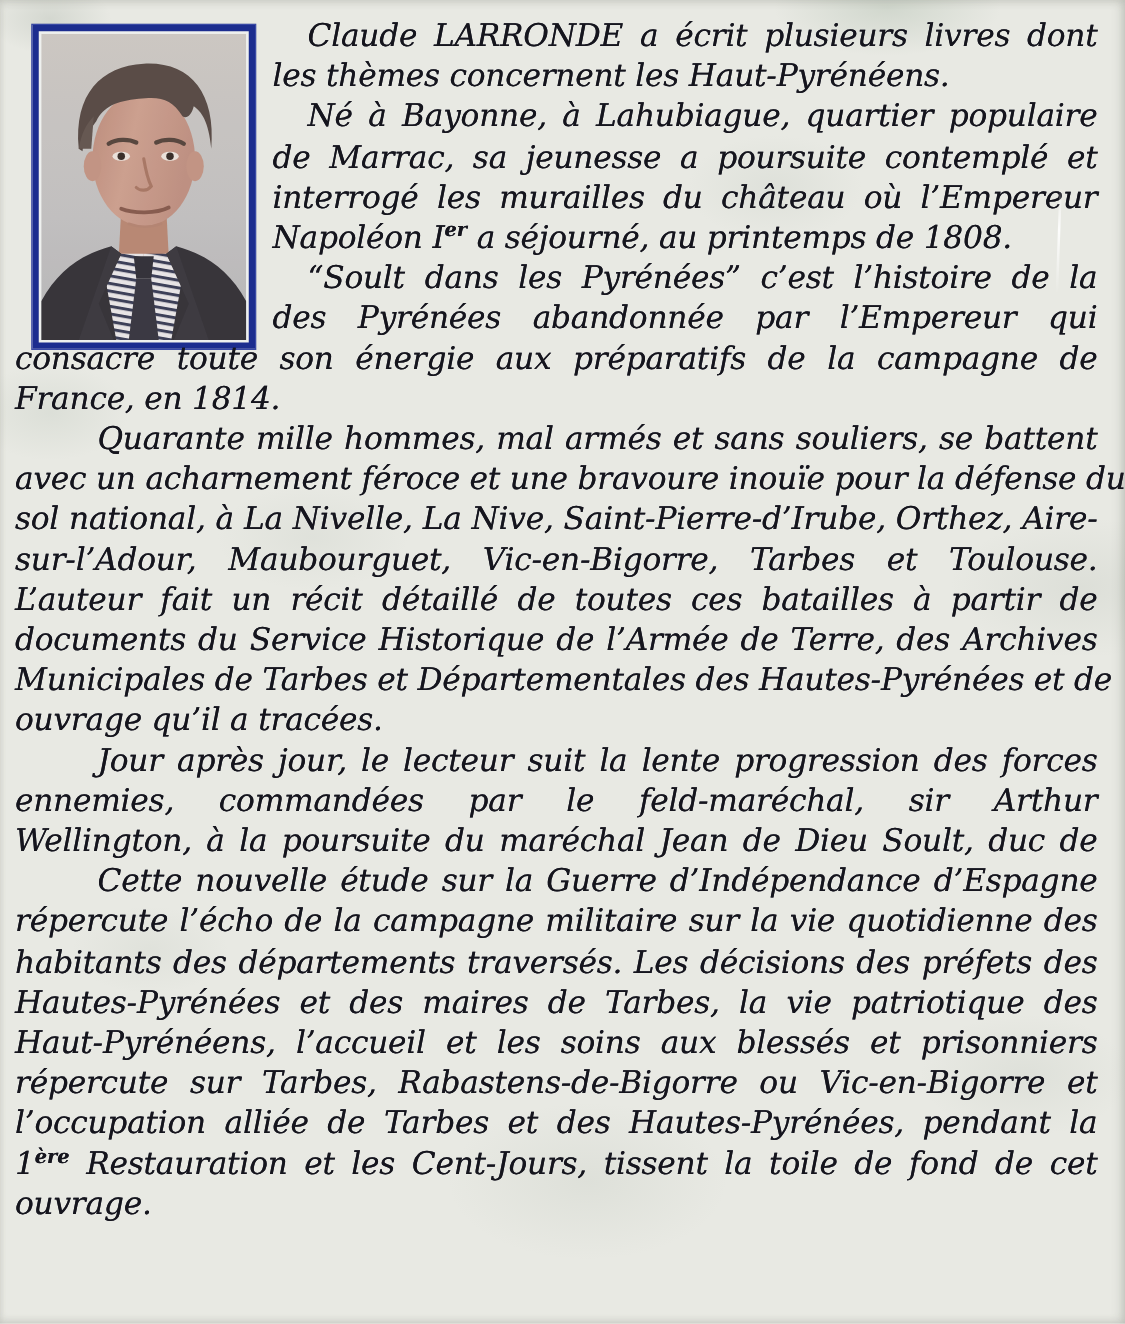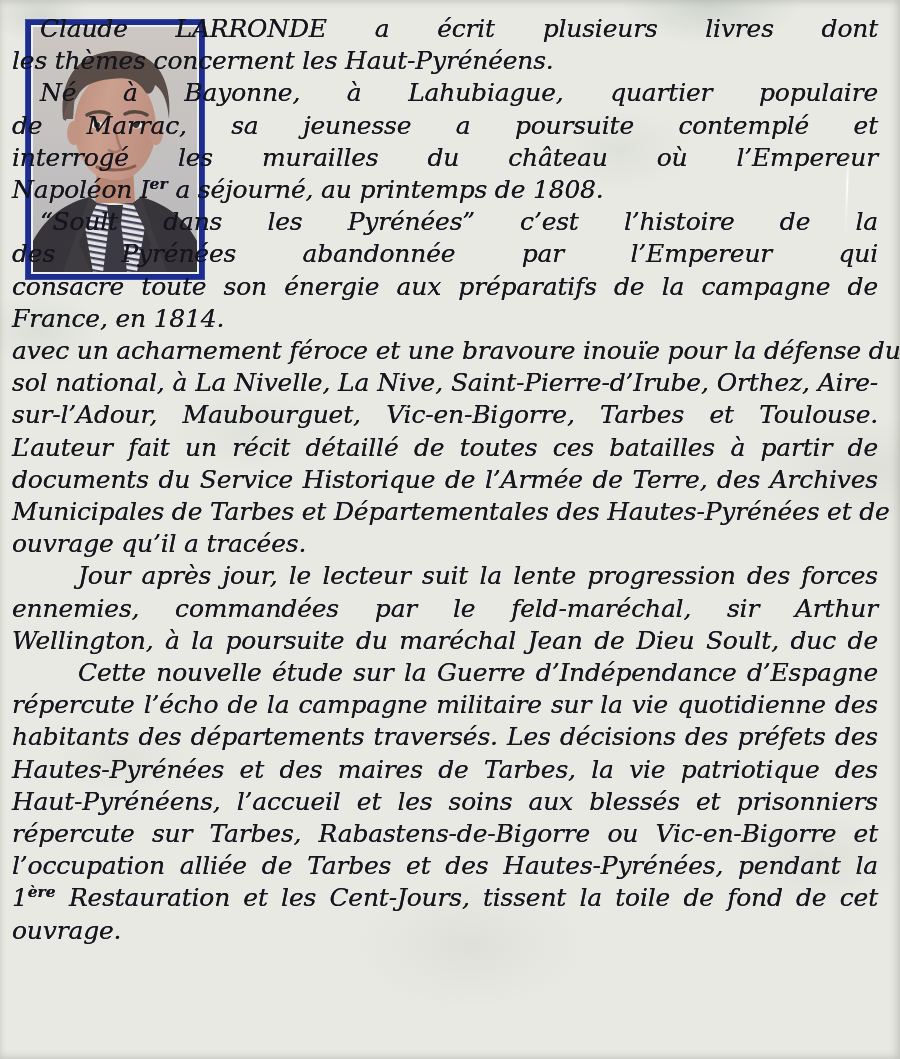--- a/index.html
+++ b/index.html
@@ -43,20 +43,21 @@
   }
   .line {
     text-align: justify;
     text-align-last: justify;
     white-space: nowrap;
   }
   .line.last {
     text-align-last: left;
   }
   .line.side {
+    margin-left: 206px;
   }
   .line.first {
     text-indent: 66px;
   }
   .line.first.side {
     text-indent: 28px;
   }
   .line sup {
     font-size: 0.62em;
     line-height: 0;
@@ -158,20 +159,21 @@
       <div class="line side first">Claude LARRONDE a écrit plusieurs livres dont</div>
       <div class="line side last">les thèmes concernent les Haut-Pyrénéens.</div>
       <div class="line side first">Né à Bayonne, à Lahubiague, quartier populaire</div>
       <div class="line side">de Marrac, sa jeunesse a poursuite contemplé et</div>
       <div class="line side">interrogé les murailles du château où l’Empereur</div>
       <div class="line side last">Napoléon I<sup>er</sup> a séjourné, au printemps de 1808.</div>
       <div class="line side first">“Soult dans les Pyrénées” c’est l’histoire de la</div>
       <div class="line side">des Pyrénées abandonnée par l’Empereur qui</div>
       <div class="line">consacre toute son énergie aux préparatifs de la campagne de</div>
       <div class="line last">France, en 1814.</div>
+      <div class="line first">Quarante mille hommes, mal armés et sans souliers, se battent</div>
       <div class="line">avec un acharnement féroce et une bravoure inouïe pour la défense du</div>
       <div class="line">sol national, à La Nivelle, La Nive, Saint-Pierre-d’Irube, Orthez, Aire-</div>
       <div class="line">sur-l’Adour, Maubourguet, Vic-en-Bigorre, Tarbes et Toulouse.</div>
       <div class="line">L’auteur fait un récit détaillé de toutes ces batailles à partir de</div>
       <div class="line">documents du Service Historique de l’Armée de Terre, des Archives</div>
       <div class="line">Municipales de Tarbes et Départementales des Hautes-Pyrénées et de</div>
       <div class="line last">ouvrage qu’il a tracées.</div>
       <div class="line first">Jour après jour, le lecteur suit la lente progression des forces</div>
       <div class="line">ennemies, commandées par le feld-maréchal, sir Arthur</div>
       <div class="line">Wellington, à la poursuite du maréchal Jean de Dieu Soult, duc de</div>

